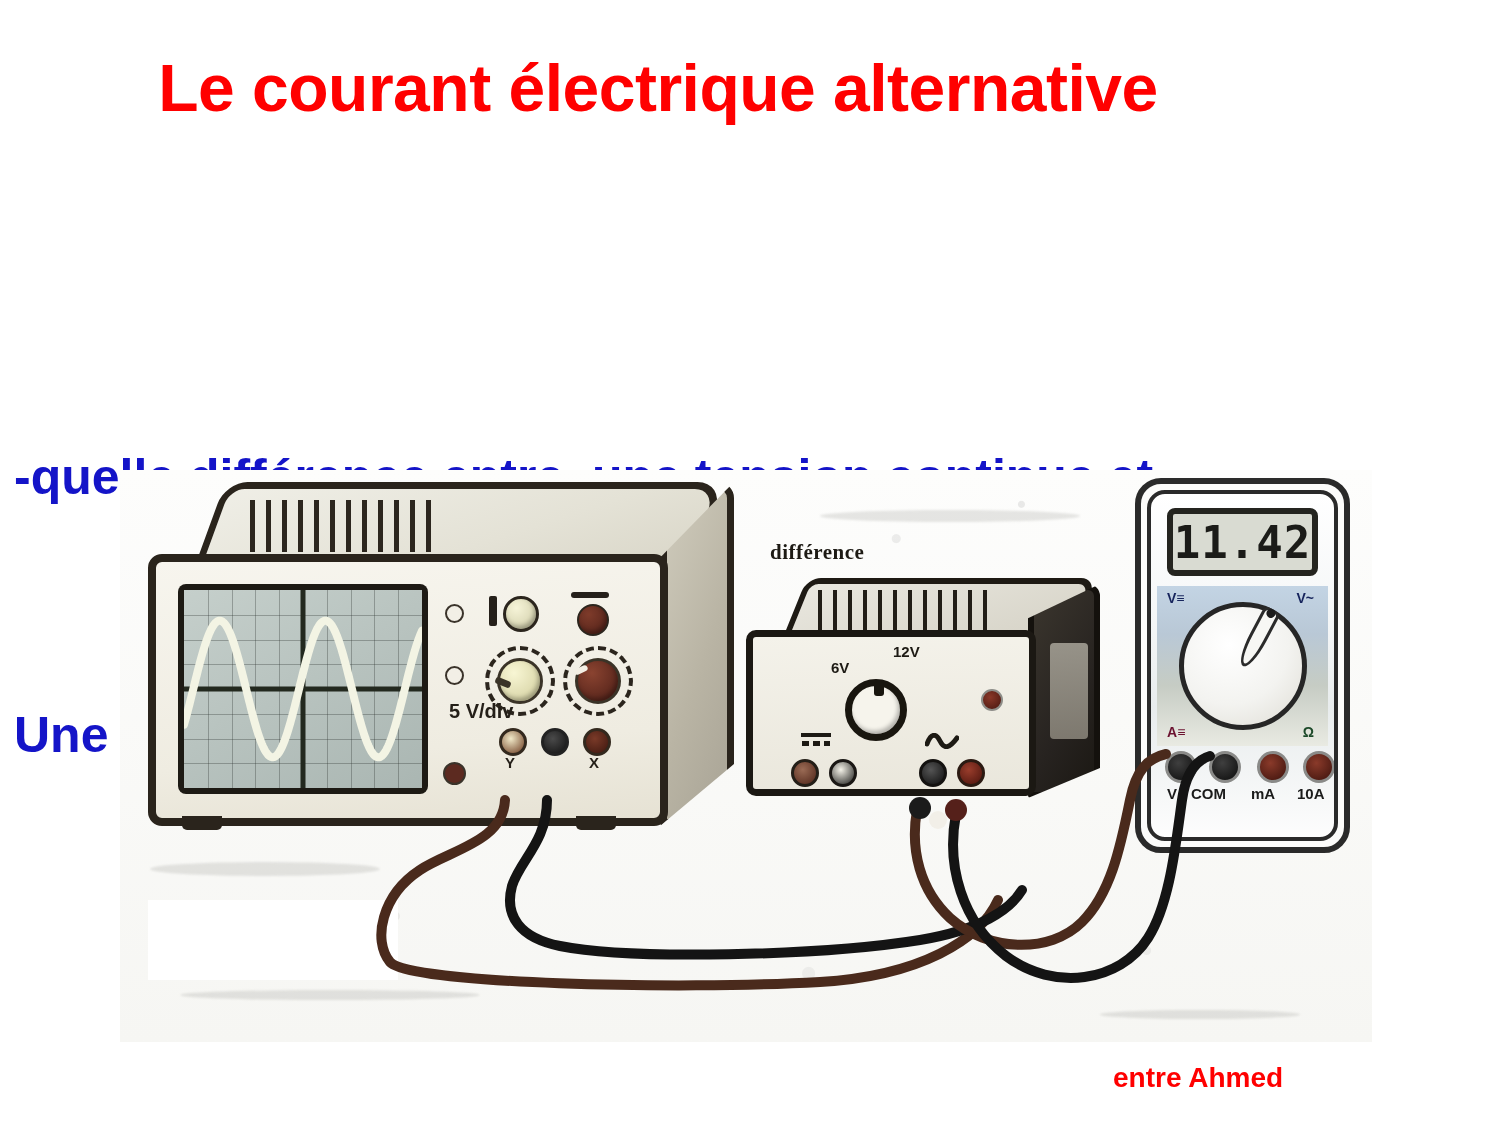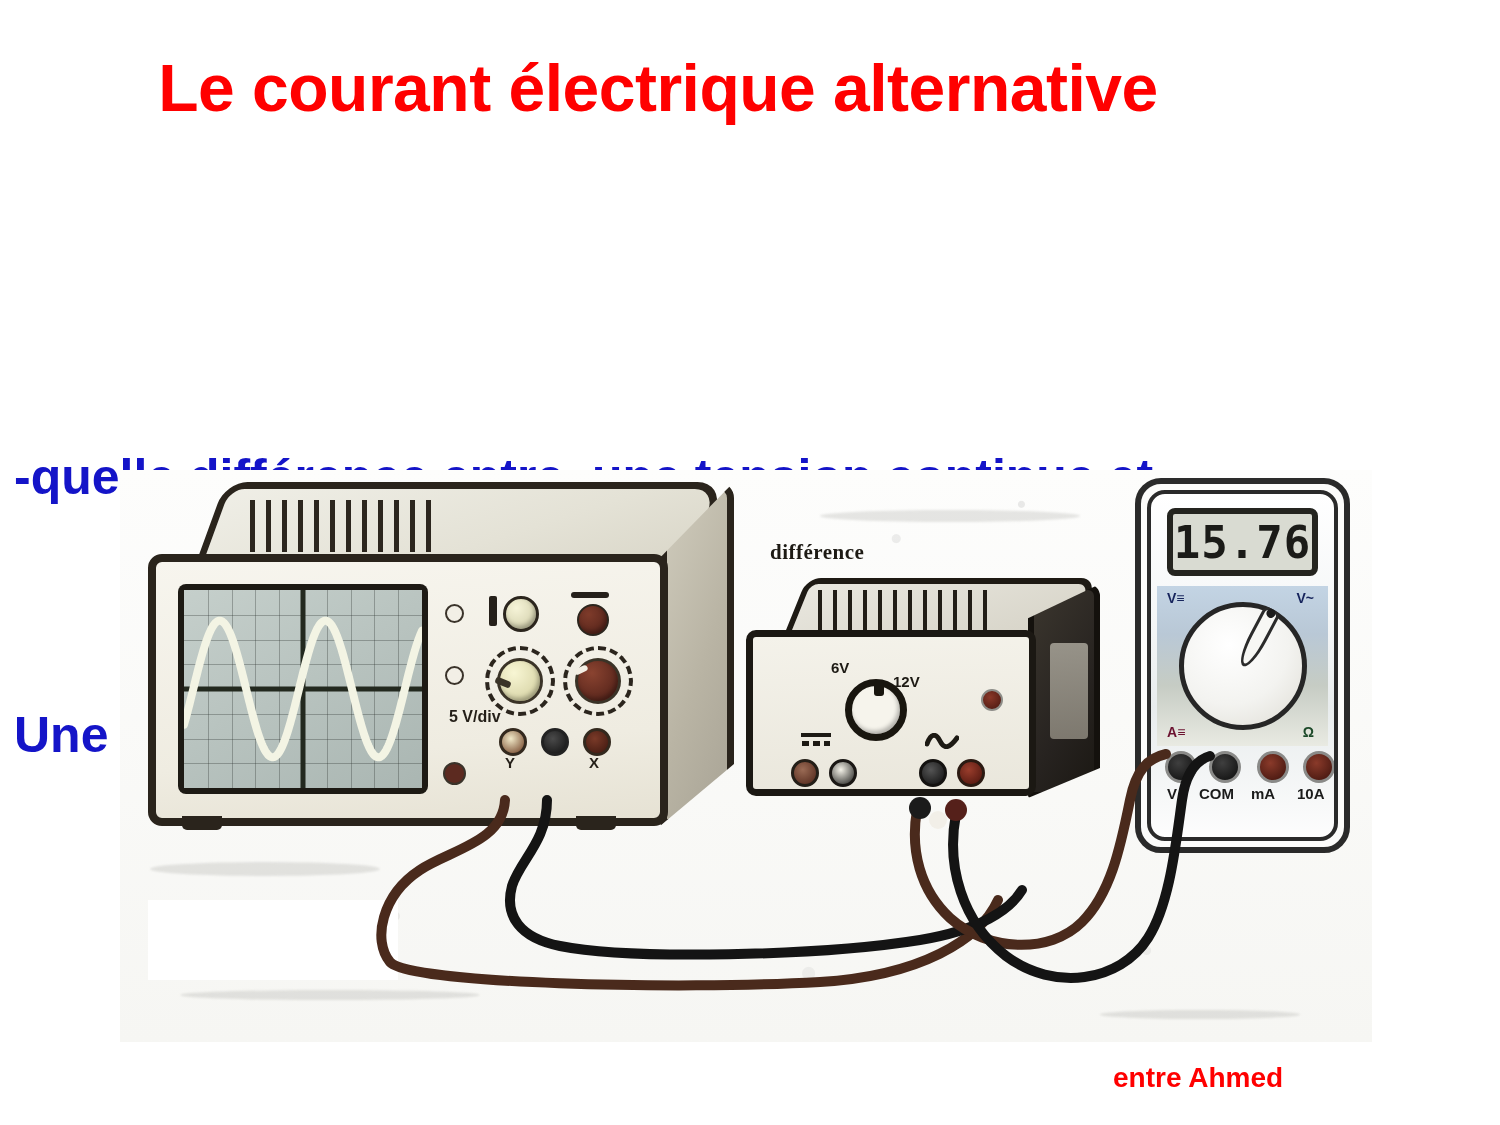--- a/index.html
+++ b/index.html
@@ -348,21 +348,21 @@
              background: radial-gradient(circle at 35% 30%, #f6f4d8, #ccc9a4);
              border:3px solid #2b251d;"></div>
 
         <div class="knob-ring" style="left:44px; top:66px; width:62px; height:62px;"></div>
         <div class="knob" style="left:56px; top:78px; width:40px; height:40px;
              background: radial-gradient(circle at 35% 30%, #f8f6d4, #cfcb9a);
              border:3px solid #3a3327;">
           <div style="position:absolute;left:-5px;top:18px;width:16px;height:7px;background:#3a3327;
                       border-radius:3px;transform:rotate(22deg);"></div>
         </div>
-        <div class="osc-lbl" style="left:8px; top:128px; font-size:16px;">5 V/div</div>
+        <div class="osc-lbl" style="left:8px; top:120px; font-size:20px;">5 V/div</div>
 
         <div style="position:absolute;left:130px;top:12px;width:38px;height:6px;background:#25201a;border-radius:3px;"></div>
         <div class="knob" style="left:136px; top:24px; width:28px; height:28px;
              background: radial-gradient(circle at 35% 30%, #7e3b2a, #4f2018);
              border:2px solid #2b251d;"></div>
 
         <div class="knob-ring" style="left:122px; top:66px; width:62px; height:62px;"></div>
         <div class="knob" style="left:134px; top:78px; width:40px; height:40px;
              background: radial-gradient(circle at 35% 30%, #8a4330, #4a1d16);
              border:3px solid #3a3327;">
@@ -403,21 +403,21 @@
         <i style="left:135px"></i>
         <i style="left:150px"></i>
         <i style="left:165px"></i>
     </div>
     <div class="gen-sideface">
       <div class="grille"></div>
     </div>
 
     <div class="gen-body">
       <div class="gen-lbl" style="left:78px; top:22px;">6V</div>
-      <div class="gen-lbl" style="left:140px; top:36px;">12V</div>
+      <div class="gen-lbl" style="left:140px; top:6px;">12V</div>
 
       <div class="knob" style="left:92px; top:42px; width:48px; height:48px;
            background:#f6f4ec; border:7px solid #19160f;">
         <div style="position:absolute;left:22px;top:-4px;width:10px;height:14px;background:#19160f;border-radius:3px;"></div>
       </div>
 
       <div class="jack" style="left:228px; top:52px; width:18px; height:18px;
            background: radial-gradient(circle at 40% 35%, #8a3828, #46160f); border:2px solid #8d8d88;"></div>
 
       <div class="sym-dc" style="left:48px; top:96px;">
@@ -439,21 +439,21 @@
       <div class="jack" style="left:204px; top:122px; width:22px; height:22px;
            background: radial-gradient(circle at 40% 35%, #9a3d2c, #4a130c); border:3px solid #2b1a12;"></div>
     </div>
   </div>
 
   <div class="mm">
     <div class="mm-shell"></div>
     <div class="mm-inner">
 
       <div class="mm-lcd-bezel">
-        <div class="mm-lcd">15.76</div>
+        <div class="mm-lcd">11.42</div>
       </div>
 
       <div class="mm-dialzone">
 
         <div class="mm-mark" style="left:10px; top:4px; color:#16245c;">
           <span>V</span><span>≡</span>
         </div>
         <div class="mm-mark" style="right:14px; top:4px; color:#16245c;">
           <span>V</span><span>~</span>
         </div>
@@ -467,21 +467,21 @@
             <div class="tipdot"></div>
           </div>
         </div>
       </div>
 
       <div class="mm-jackrow">
         <div class="mm-jack" style="left:14px; background: radial-gradient(circle at 40% 35%, #3f3f3f, #0b0b0b);"></div>
         <div class="mm-jacklbl" style="left:16px;">V</div>
 
         <div class="mm-jack" style="left:58px; background: radial-gradient(circle at 40% 35%, #3f3f3f, #0b0b0b);"></div>
-        <div class="mm-jacklbl" style="left:48px;">COM</div>
+        <div class="mm-jacklbl" style="left:40px;">COM</div>
 
         <div class="mm-jack" style="left:106px; background: radial-gradient(circle at 40% 35%, #8a3a2a, #3c120c);"></div>
         <div class="mm-jacklbl" style="left:100px;">mA</div>
 
         <div class="mm-jack" style="left:152px; background: radial-gradient(circle at 40% 35%, #8a3a2a, #3c120c);"></div>
         <div class="mm-jacklbl" style="left:146px;">10A</div>
       </div>
     </div>
   </div>
 

